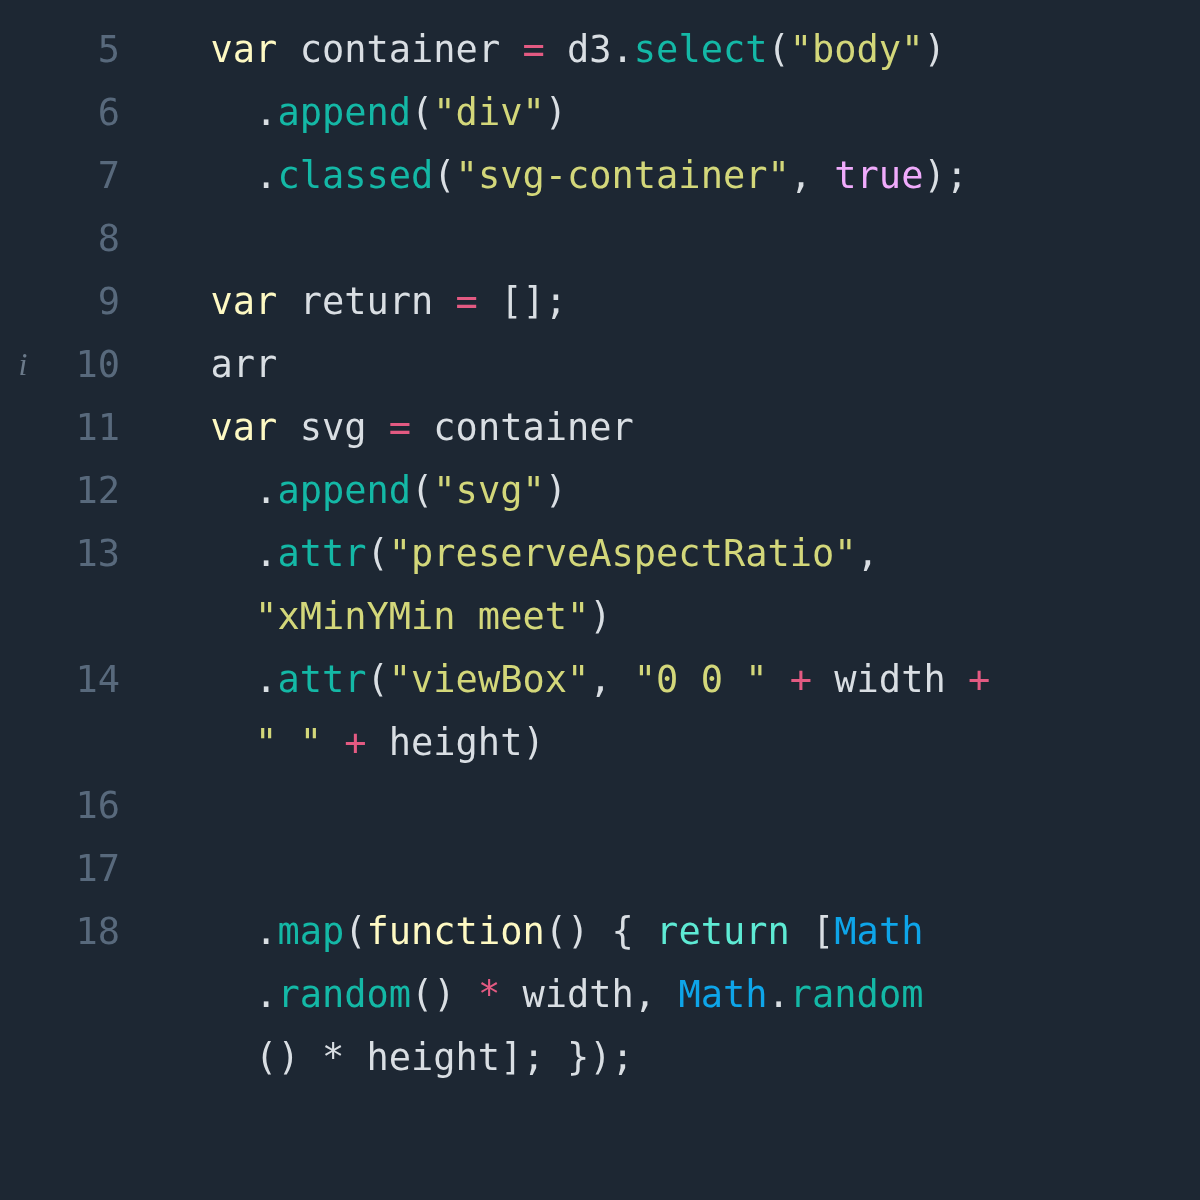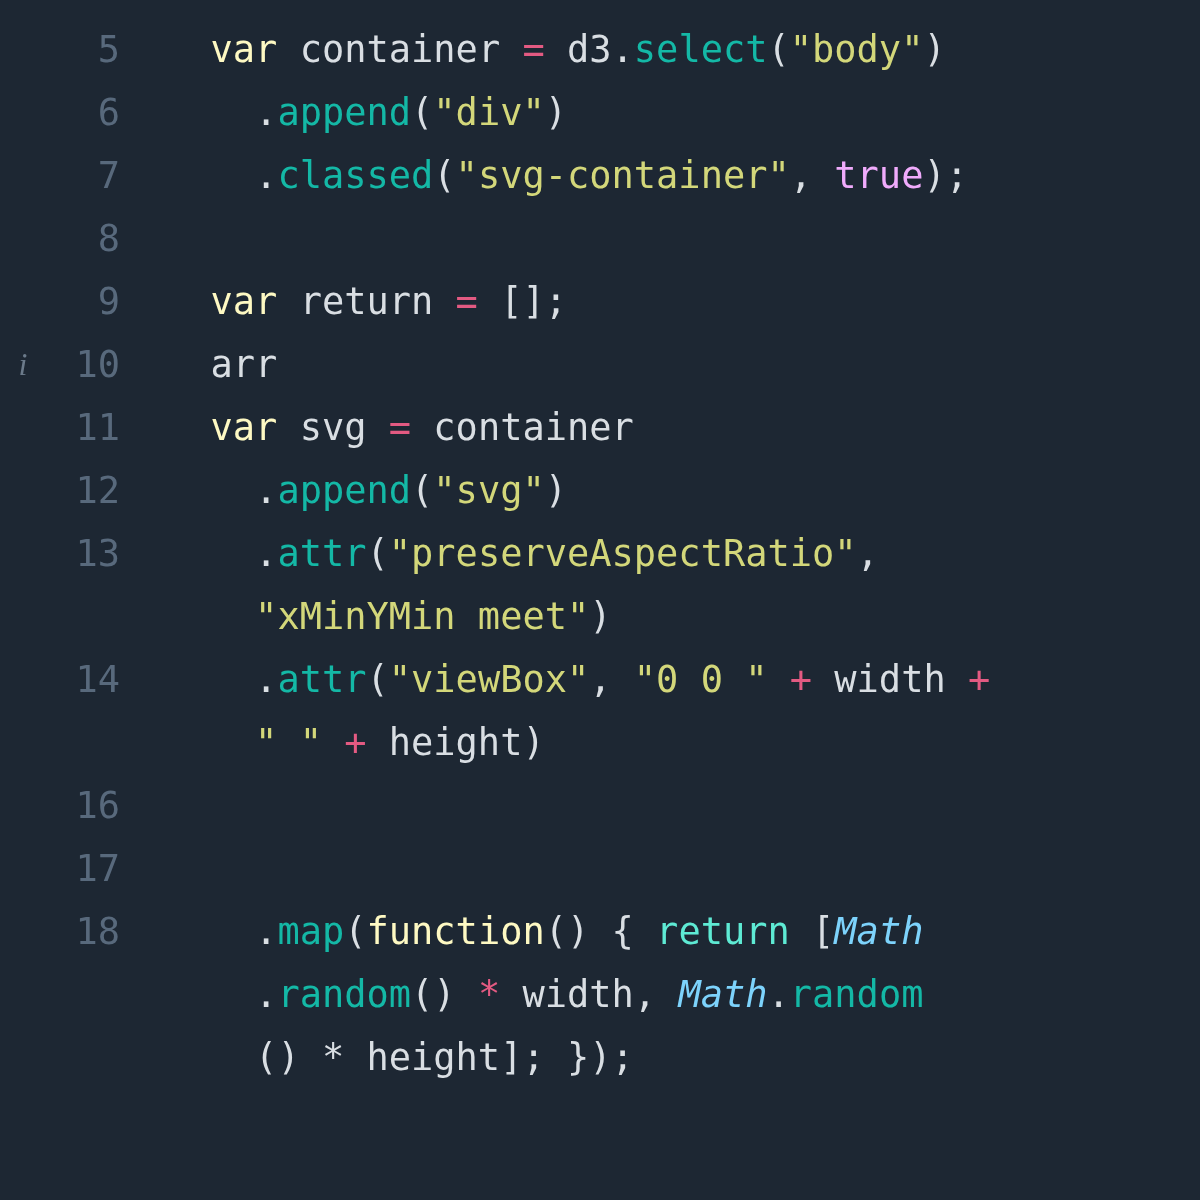--- a/index.html
+++ b/index.html
@@ -44,21 +44,21 @@
     max-width:1000px;
   }
   
   .kw   {color:#fef9c3;}   
   .id   {color:#d9dee3;}   
   .op   {color:#e35a82;}   
   .fn   {color:#14b8a6;}   
   .str  {color:#d3d77a;}   
   .punc {color:#d9dee3;}   
   .bool {color:#f0abfc;}   
-  .cls  {color:#7dd3fc;font-style:italic;}   
+  .cls  {color:#0ea5e9;}   
   .kw2  {color:#5eead4;}   
 </style>
 </head>
 <body>
 
 <div class="editor">
 
   <div class="row">
     <span class="gutter-icon"></span>
     <span class="ln">5</span>

